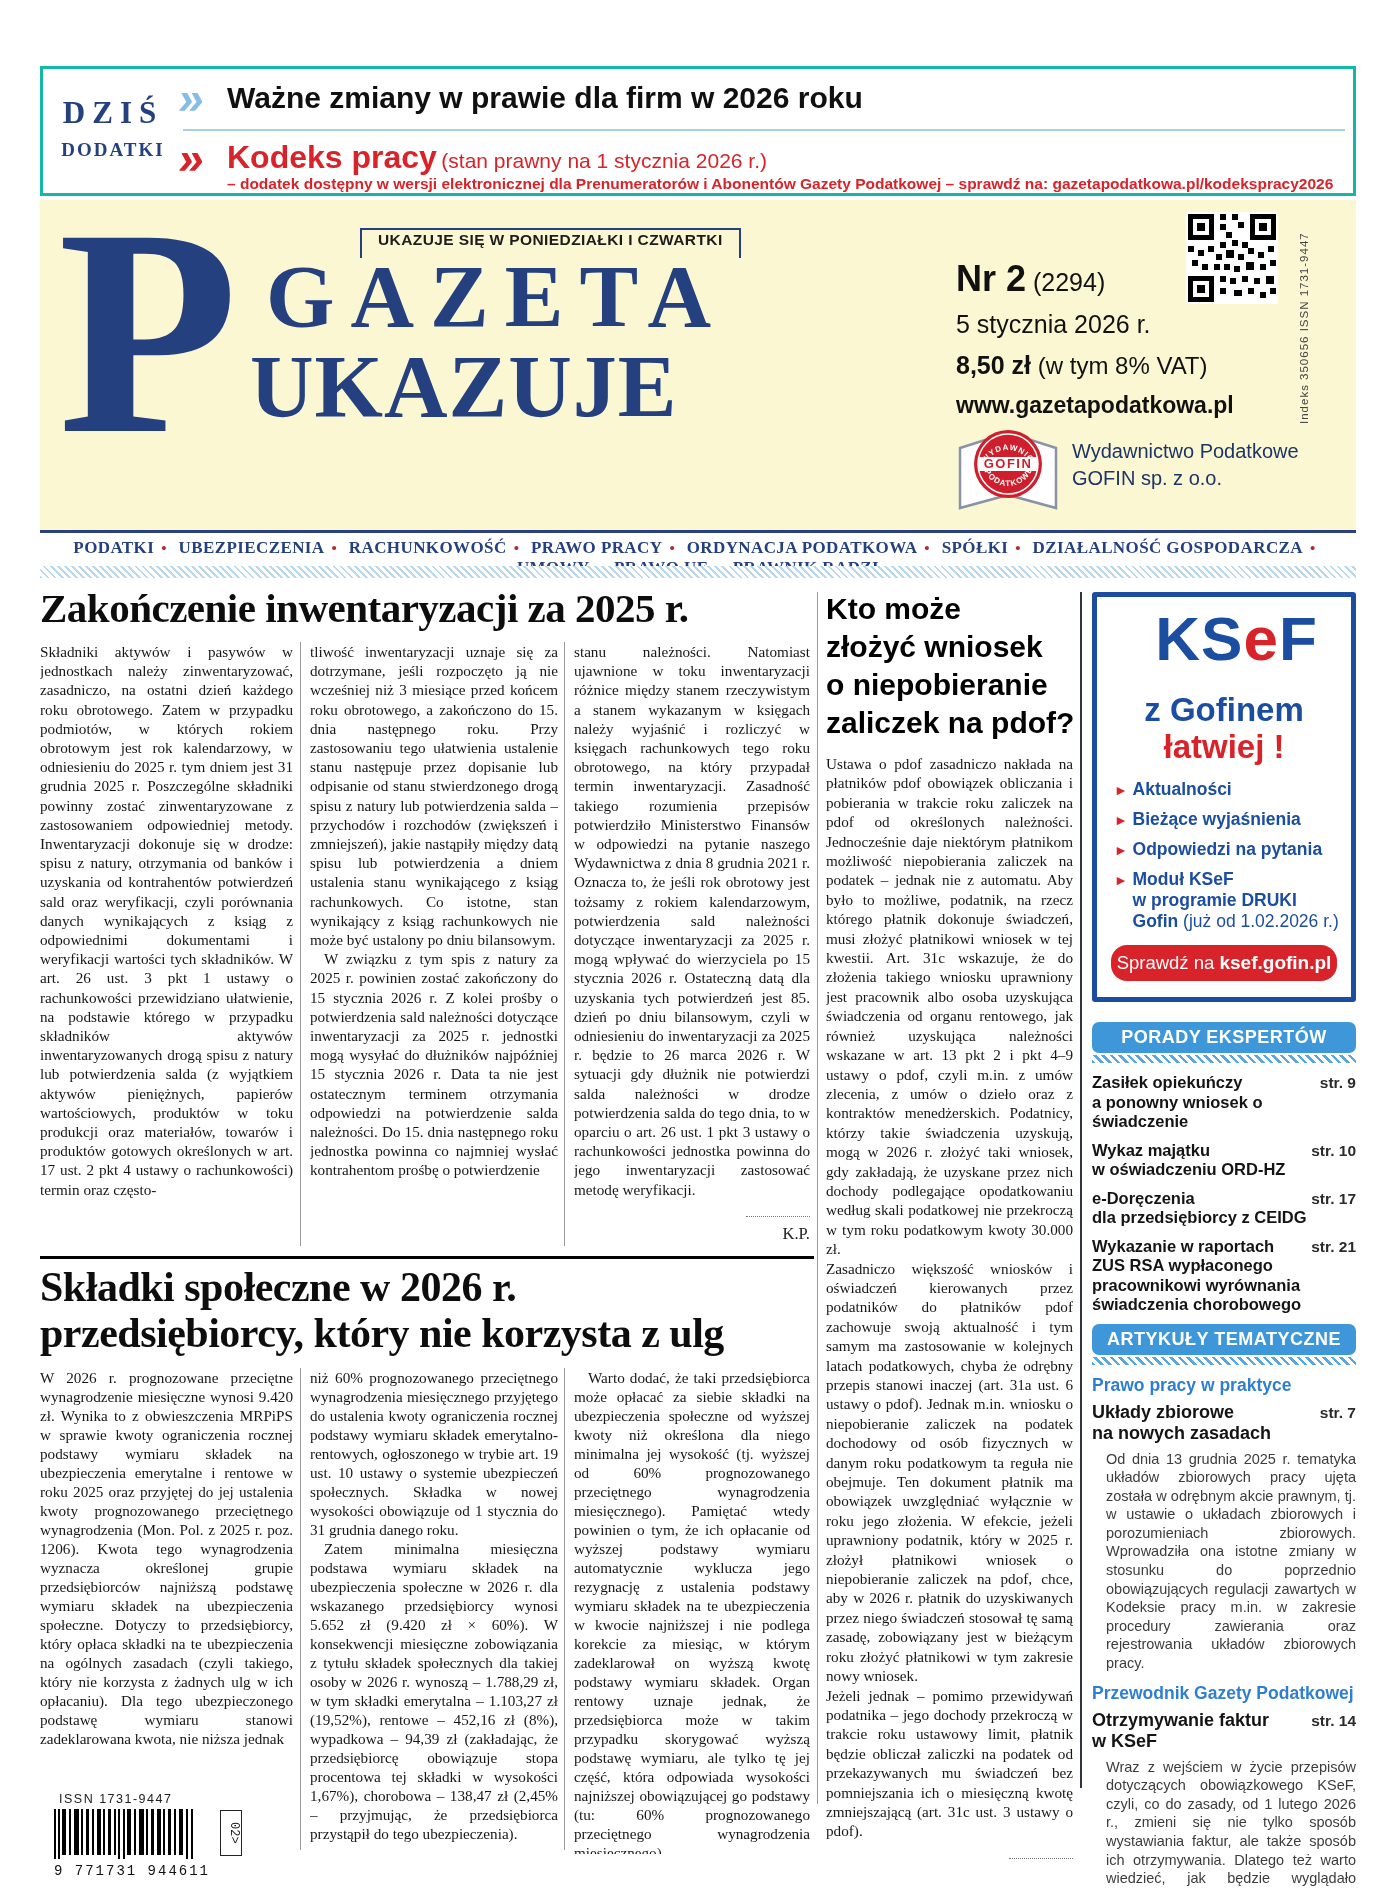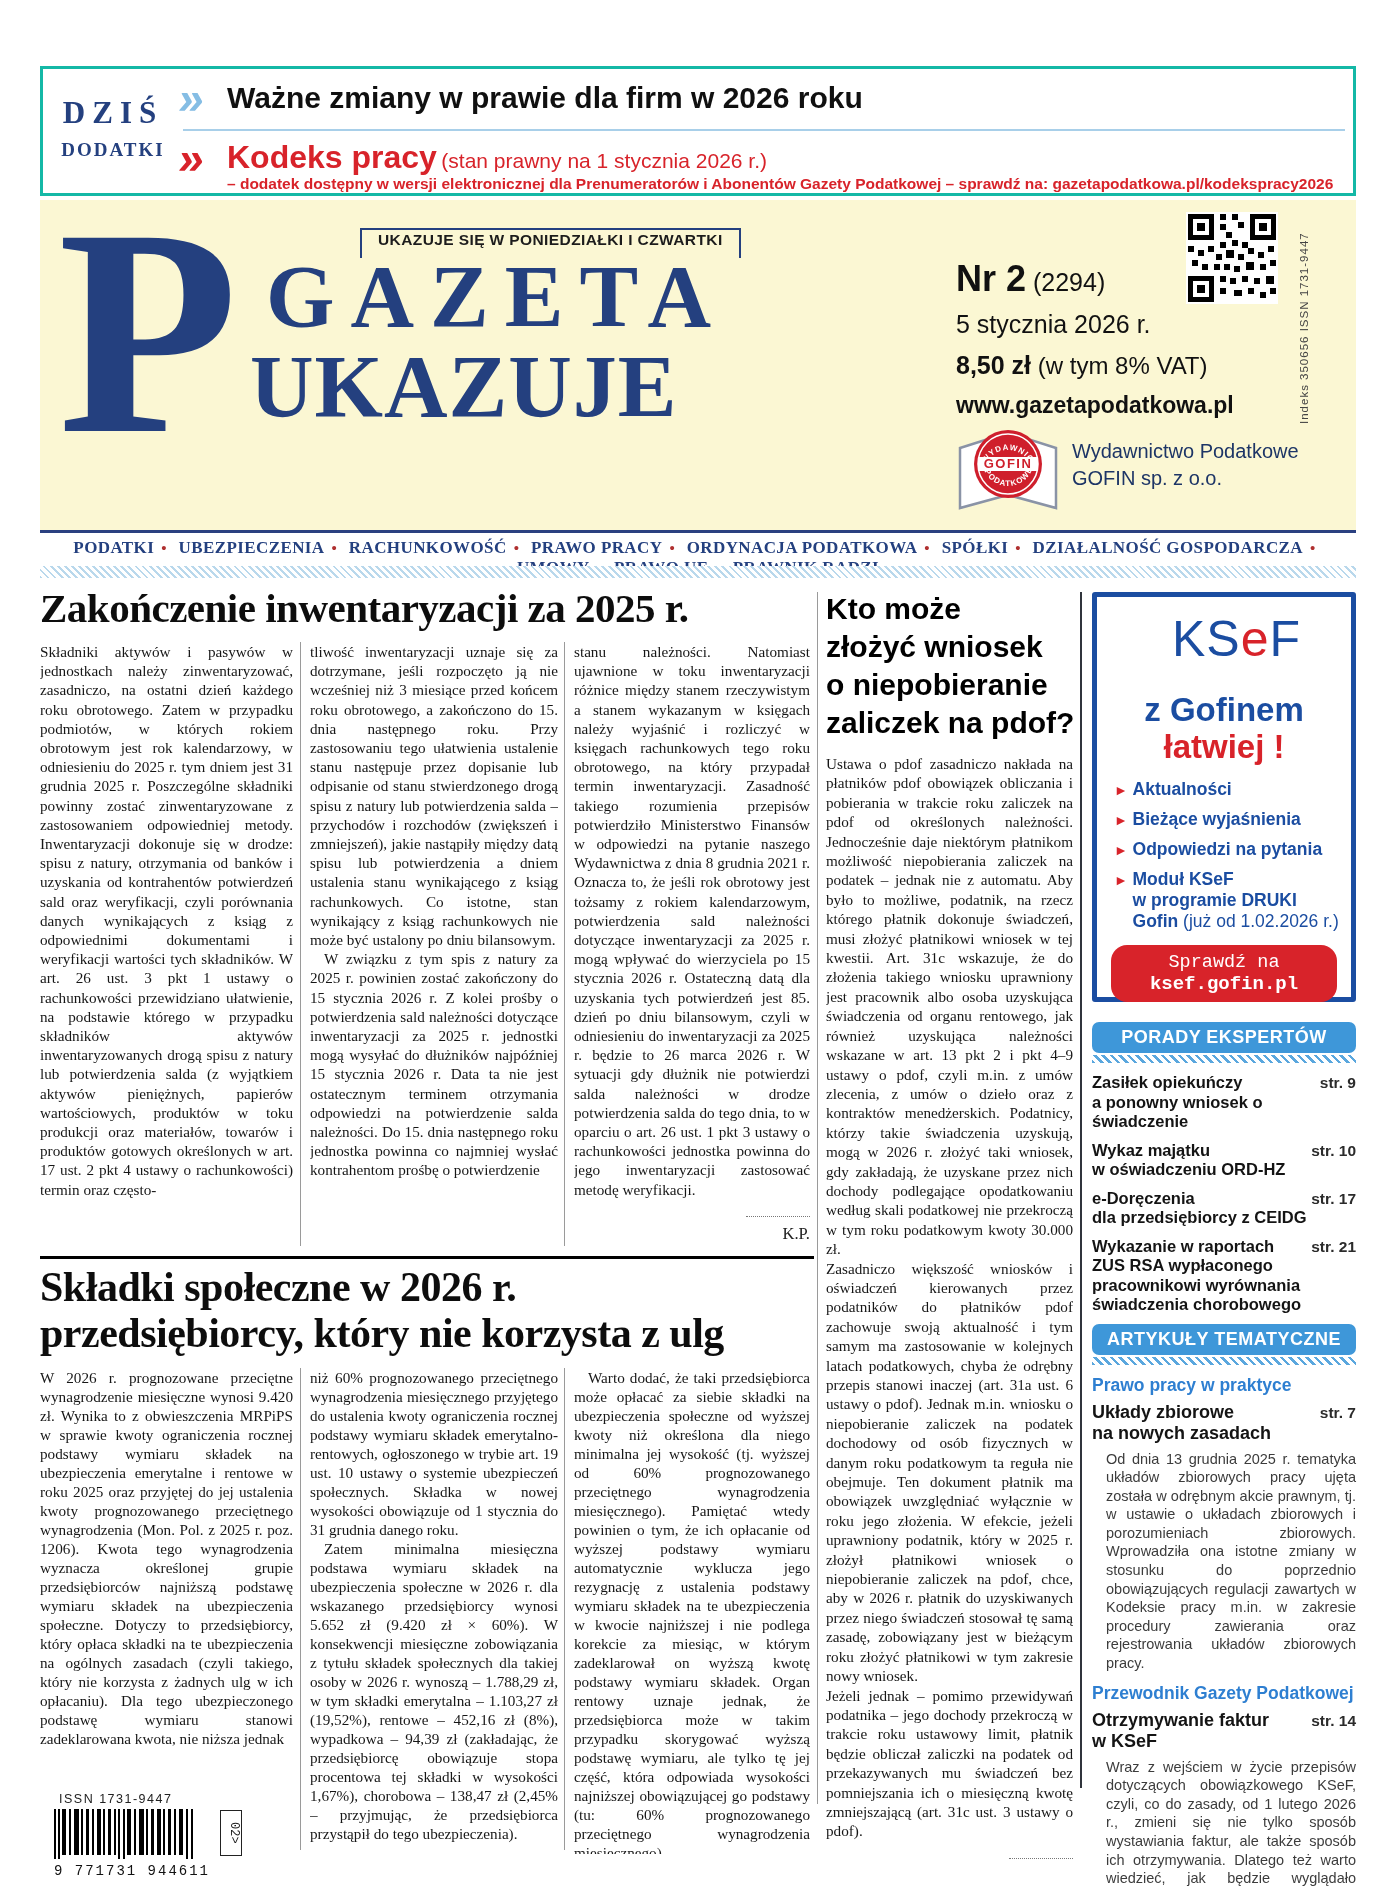--- a/index.html
+++ b/index.html
@@ -84,28 +84,28 @@
 
   .pdof-title { position:absolute; left:826px; top:590px; width:250px; font-family:"Liberation Sans",sans-serif;
                 font-weight:bold; font-size:30px; line-height:38px; color:#000; }
   .pdof-body { position:absolute; left:826px; top:754px; width:247px; max-height:1105px; overflow:hidden;
                text-align:justify; font-size:15.2px; line-height:19.4px; color:#161616; }
 
   
   .ksef-box { position:absolute; left:1092px; top:592px; width:264px; height:410px;
               border:5px solid #1b4da1; border-radius:3px; background:#fff; text-align:center;
               font-family:"Liberation Sans",sans-serif; padding-top:10px; }
-  .ksef-brand { font-weight:normal; font-size:50px; line-height:64px; letter-spacing:1px;padding-left:25px; }
+  .ksef-brand { font-weight:bold; font-size:62px; line-height:64px; letter-spacing:1px;padding-left:25px; }
   .blue { color:#1b4da1; } .red { color:#d8232a; }
   .ksef-tag { font-weight:bold; font-size:33px; line-height:37px; margin-top:20px; }
   .ksef-items { text-align:left; margin:14px 0 0 20px; }
   .ksef-item { display:flex; gap:8px; margin-top:9px; font-weight:bold; font-size:17.5px; color:#1b4da1; align-items:baseline; }
   .arrow { color:#d8232a; font-size:15px; }
   .ksef-btn { display:block; margin:13px auto 0; width:226px; background:#d8232a; color:#fff;
-              border:none; border-radius:16px; padding:7px 4px; font-family:Liberation Mono, monospace;
+              border:none; border-radius:16px; padding:7px 4px; font-family:Liberation Sans, sans-serif;
               font-size:18.5px; cursor:pointer; }
   .ksef-btn b { font-size:19px; }
 
   .sidebar { position:absolute; left:1092px; top:1022px; width:264px; font-family:"Liberation Sans",sans-serif; }
   .sb-header { background:#3e97d9; border-radius:7px; color:#fff; font-weight:bold; font-size:18px;
                text-align:center; padding:5px 0; letter-spacing:0.5px; }
   .sb-hatch { height:8px; margin-top:2px;
               background:repeating-linear-gradient(45deg,#5aa7de 0 2.5px,transparent 2.5px 6px); }
   .pe-items { margin-top:10px; }
   .pe-item { margin-bottom:9px; font-weight:bold; font-size:16.5px; line-height:19.5px; color:#141414; }

